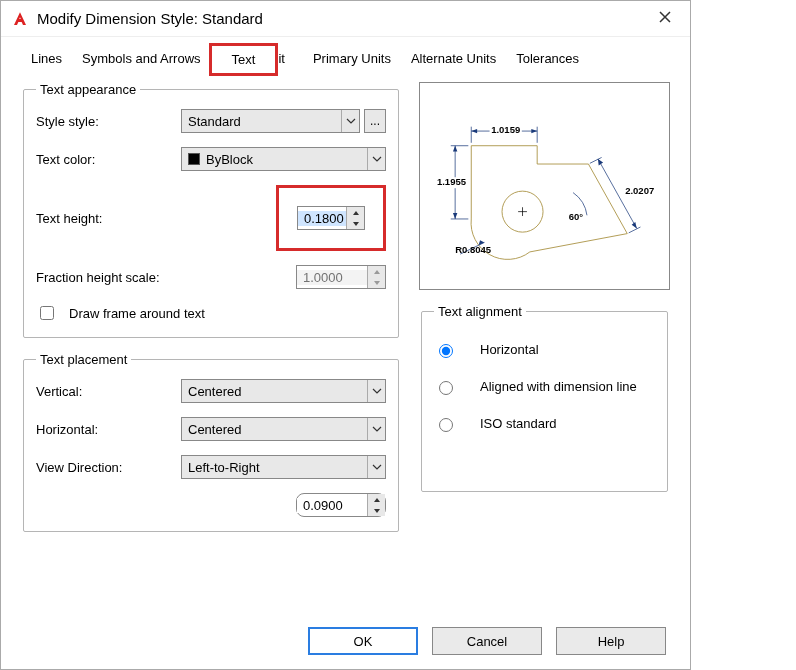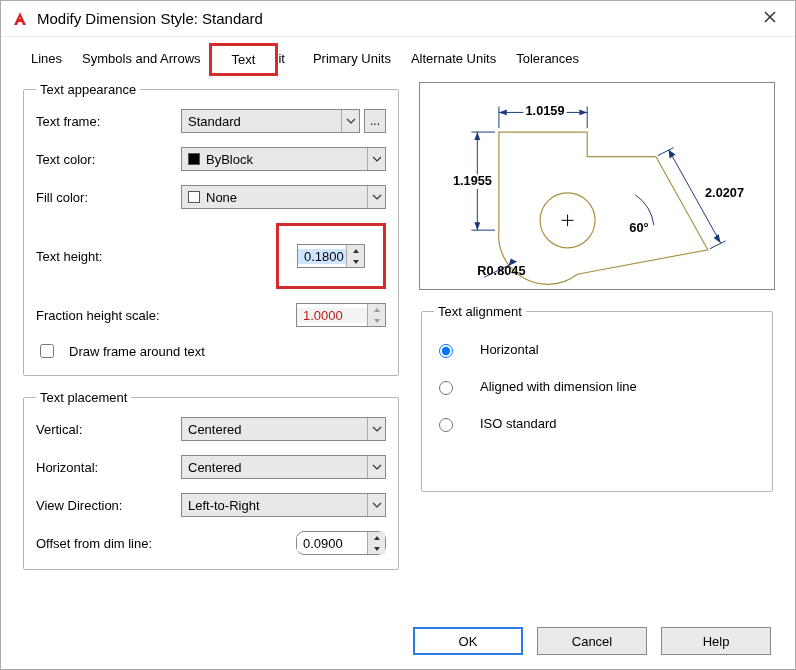--- a/index.html
+++ b/index.html
@@ -4,21 +4,21 @@
 <style>
   * { box-sizing: border-box; }
   body {
     margin: 0;
     font-family: "Segoe UI", Tahoma, sans-serif;
     font-size: 13px;
     background: #fff;
     color: #000;
   }
   .window {
-    width: 796px;
+    width: 691px;
     height: 670px;
     border: 1px solid #aaa;
     background: #fff;
     position: relative;
   }
   .titlebar {
     height: 36px;
     display: flex;
     align-items: center;
     padding: 0 10px;
@@ -112,21 +112,21 @@
   .combo .chev svg { width: 10px; height: 10px; }
   .spinner {
     background: #fff;
     width: 90px;
   }
   .spinner .sval {
     flex: 1;
     padding-left: 6px;
     background: #fff;
   }
-  .spinner.disabled .sval { color: #b91c1c; background: #f3f3f3; }
+  .spinner.disabled .sval { color: #737373; background: #f3f3f3; }
   .spinner .spinbtns { width: 18px; }
   .spinner .spinbtns .up, .spinner .spinbtns .down {
     height: 11px; display:flex; align-items:center; justify-content:center;
   }
   .spinner .spinbtns svg { width:8px; height:6px; }
   .ellipsis-btn {
     width: 22px; height: 24px;
     border: 1px solid #888;
     background: #e8e8e8;
     margin-left: 4px;
@@ -218,21 +218,21 @@
   </div>
 
   <div class="content">
 
     <div class="left-col">
 
       <fieldset>
         <legend>Text appearance</legend>
 
         <div class="row">
-          <label class="lbl">Text frame:</label>
+          <label class="lbl">Style style:</label>
           <div class="combo">
             <span class="val">Standard</span>
             <span class="chev">
                 <svg viewBox="0 0 10 10">
                   <path d="M1 3 L5 7 L9 3" fill="none" stroke="#333" stroke-width="1.2"></path>
                 </svg>
               </span>
           </div>
           <div class="ellipsis-btn">...</div>
         </div>
@@ -243,32 +243,20 @@
             <span class="swatch black"></span>
             <span class="val">ByBlock</span>
             <span class="chev">
                 <svg viewBox="0 0 10 10">
                   <path d="M1 3 L5 7 L9 3" fill="none" stroke="#333" stroke-width="1.2"></path>
                 </svg>
               </span>
           </div>
         </div>
 
-        <div class="row">
-          <label class="lbl">Fill color:</label>
-          <div class="combo">
-            <span class="swatch none"></span>
-            <span class="val">None</span>
-            <span class="chev">
-                <svg viewBox="0 0 10 10">
-                  <path d="M1 3 L5 7 L9 3" fill="none" stroke="#333" stroke-width="1.2"></path>
-                </svg>
-              </span>
-          </div>
-        </div>
 
         <div class="row" style="margin-top:6px;">
           <label class="lbl">Text height:</label>
           <div class="spacer-right"></div>
           <div class="redbox2">
             <div class="spinner">
               <span class="sval" style="background:#cfe5ff;">0.1800</span>
               <span class="spinbtns">
                 <span class="up">
                     <svg viewBox="0 0 8 6">
@@ -344,21 +332,20 @@
             <span class="val">Left-to-Right</span>
             <span class="chev">
                 <svg viewBox="0 0 10 10">
                   <path d="M1 3 L5 7 L9 3" fill="none" stroke="#333" stroke-width="1.2"></path>
                 </svg>
               </span>
           </div>
         </div>
 
         <div class="row">
-          <label class="lbl" style="width:160px;">Offset from dim line:</label>
           <div class="spacer-right"></div>
           <div class="spinner" style="width:90px;border-radius:8px;">
             <span class="sval">0.0900</span>
             <span class="spinbtns">
               <span class="up">
                   <svg viewBox="0 0 8 6">
                     <path d="M1 5 L4 1 L7 5" fill="#333"></path>
                   </svg>
                 </span>
               <span class="down">

